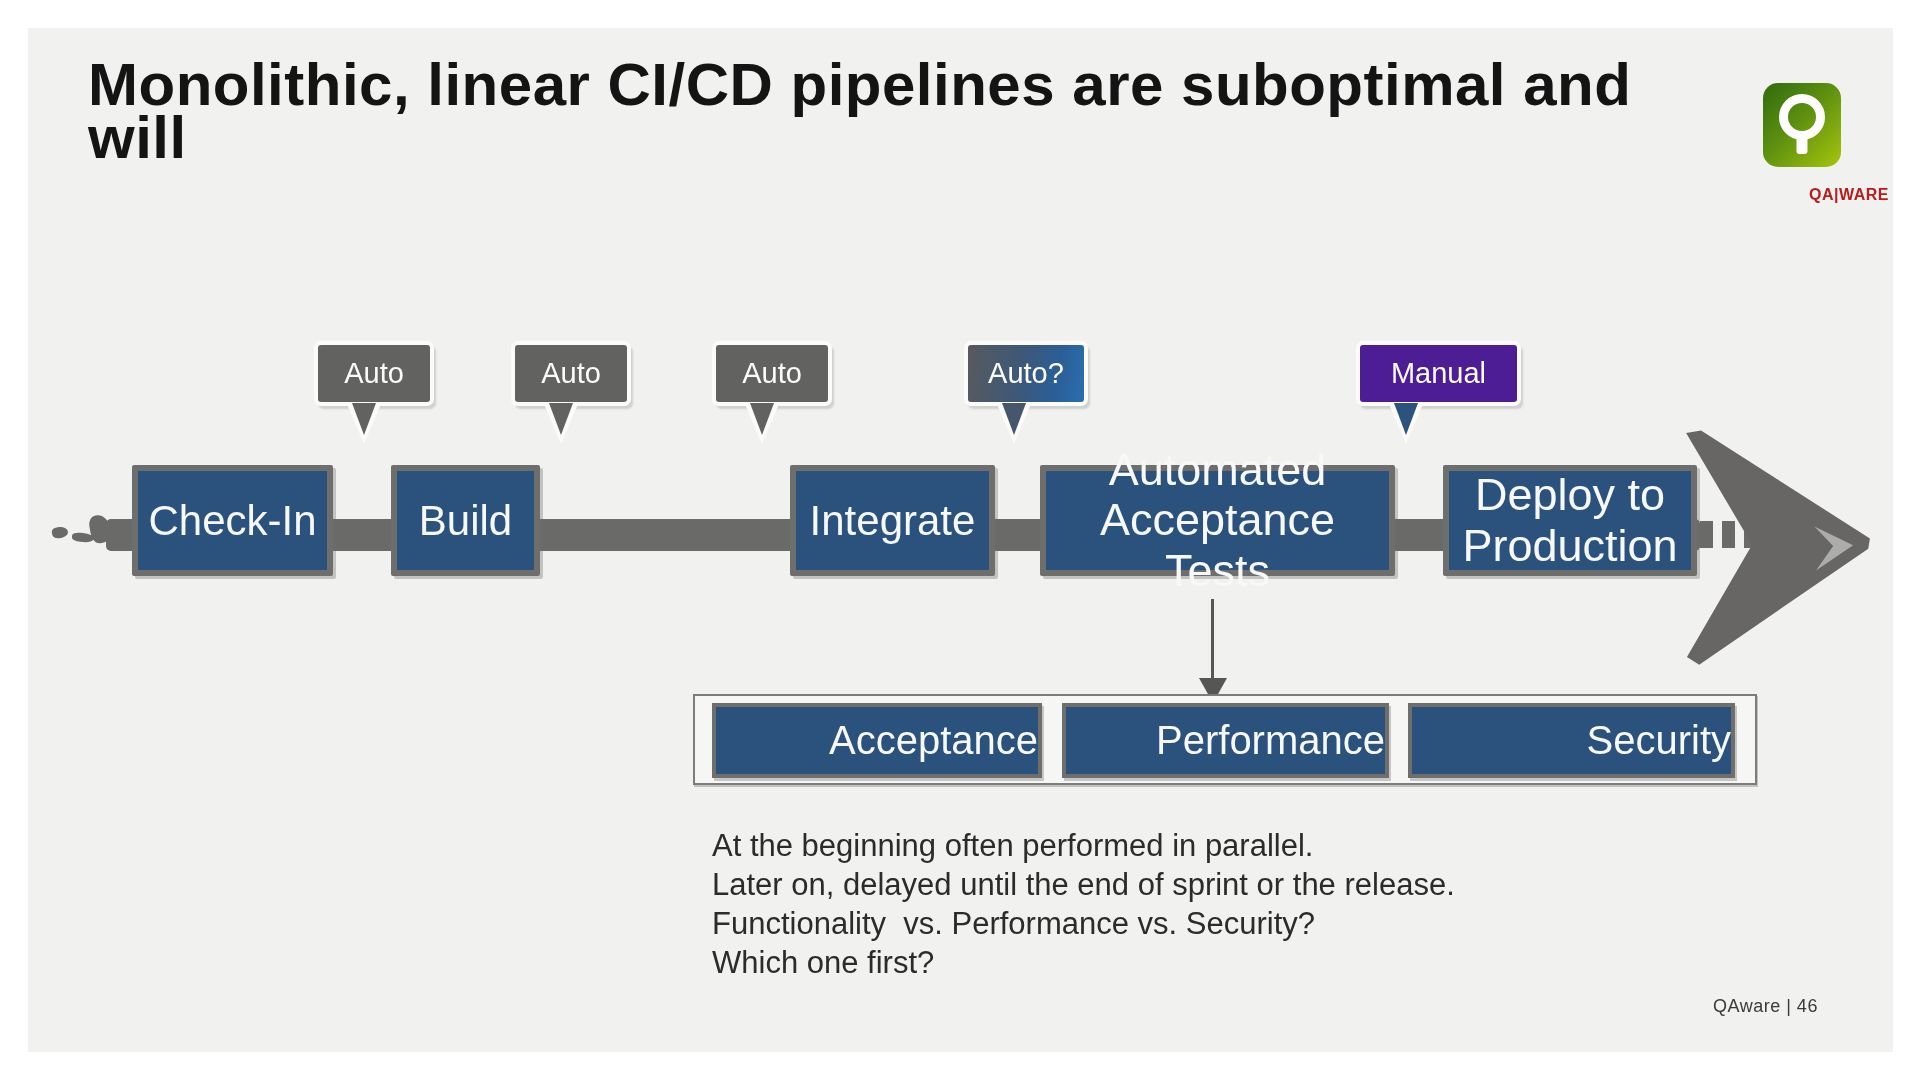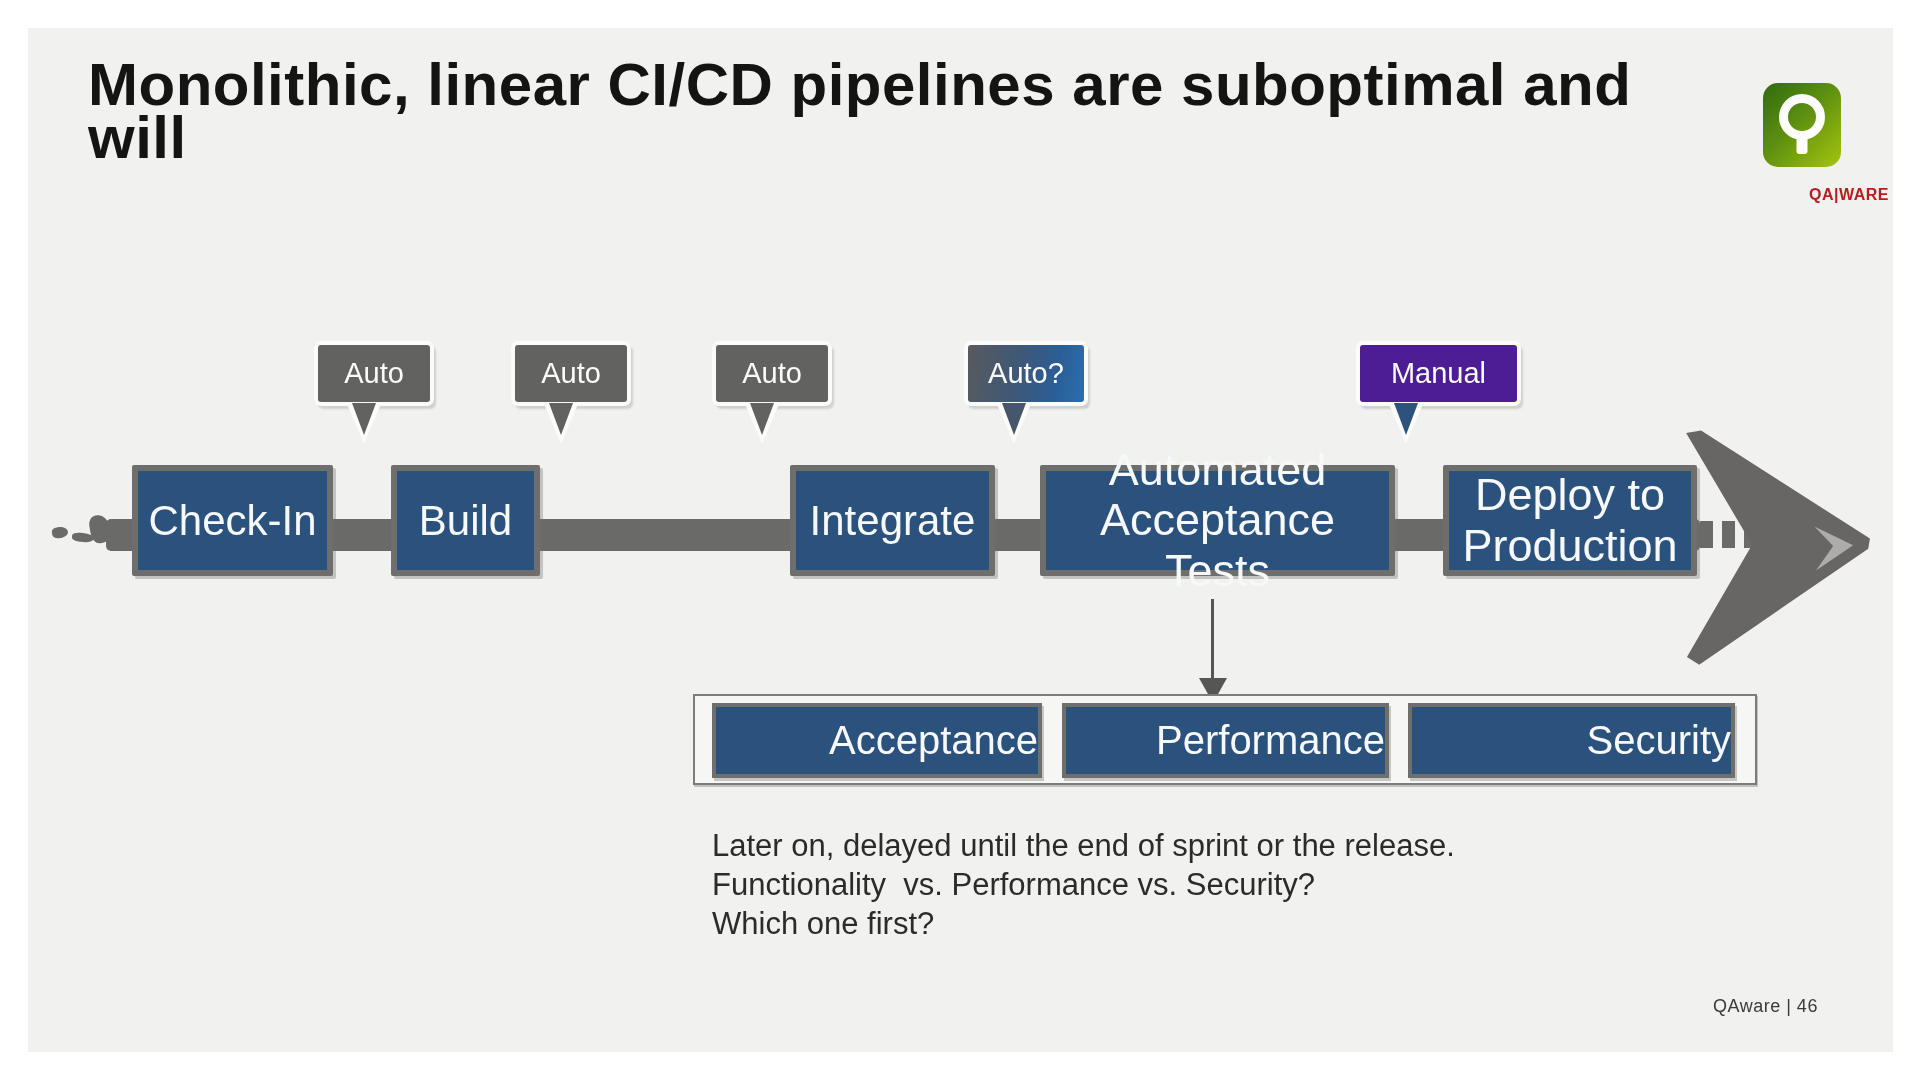--- a/index.html
+++ b/index.html
@@ -140,19 +140,20 @@
     <span>Acceptance</span>
   </div>
   <div class="subbox" style="left:1062px;width:327px;">
     <span>Performance</span>
   </div>
   <div class="subbox" style="left:1408px;width:327px;">
     <span>Security</span>
   </div>
 
   <div class="notes">
+    <div>At the beginning often performed in parallel.</div>
     <div>Later on, delayed until the end of sprint or the release.</div>
     <div>Functionality  vs. Performance vs. Security?</div>
     <div>Which one first?</div>
   </div>
 
   <div class="footer">QAware | 46</div>
 </div>
 
 </body></html>

